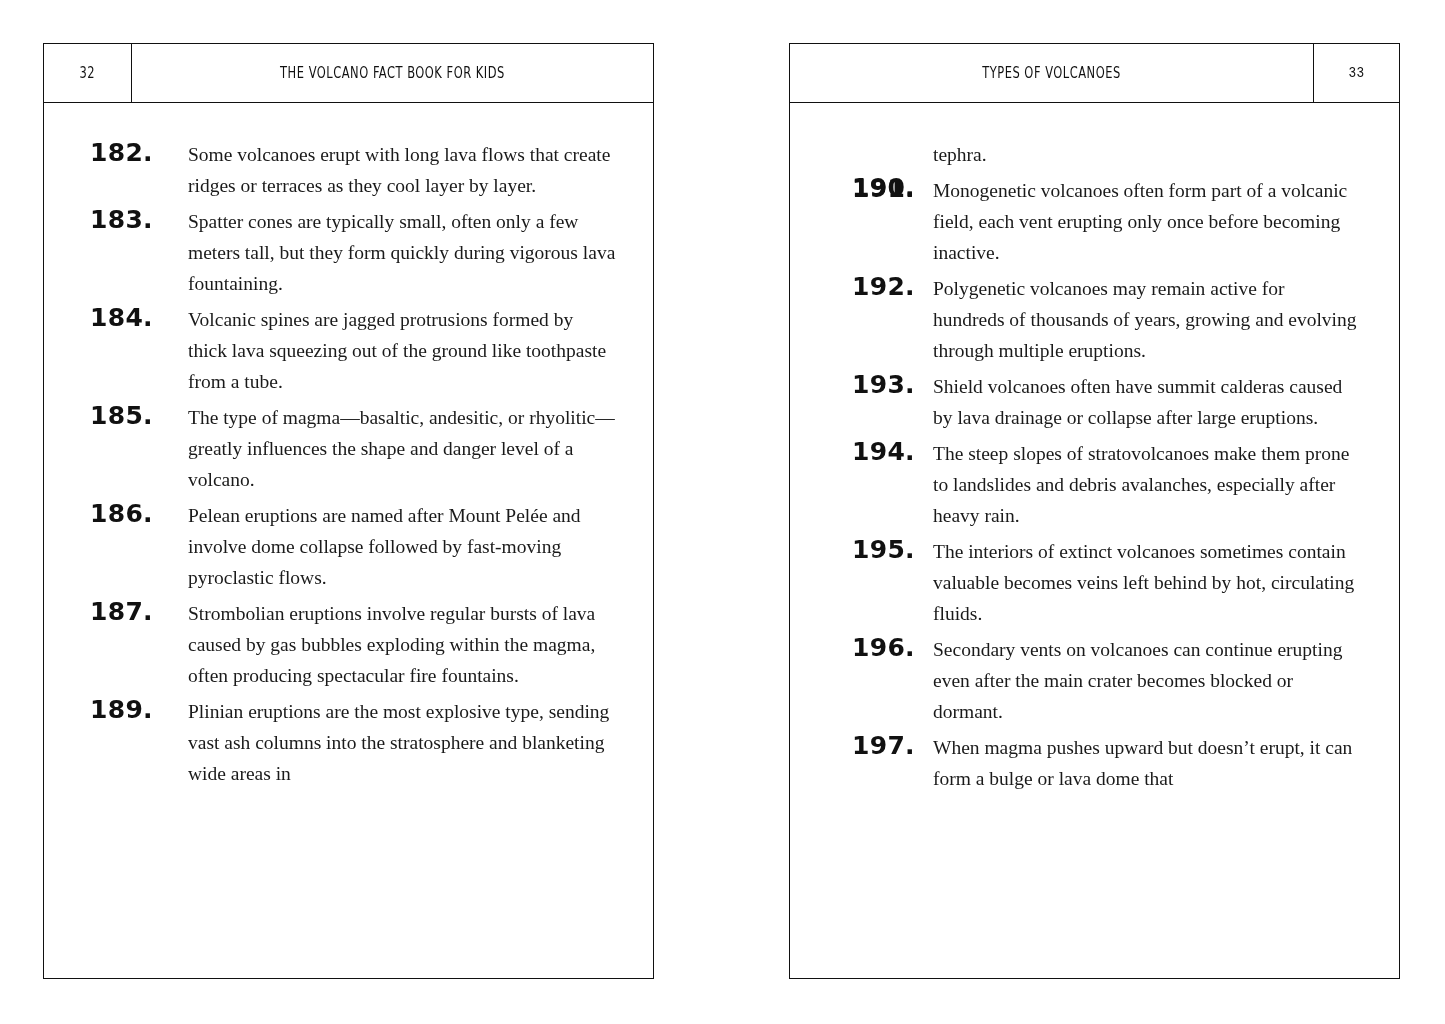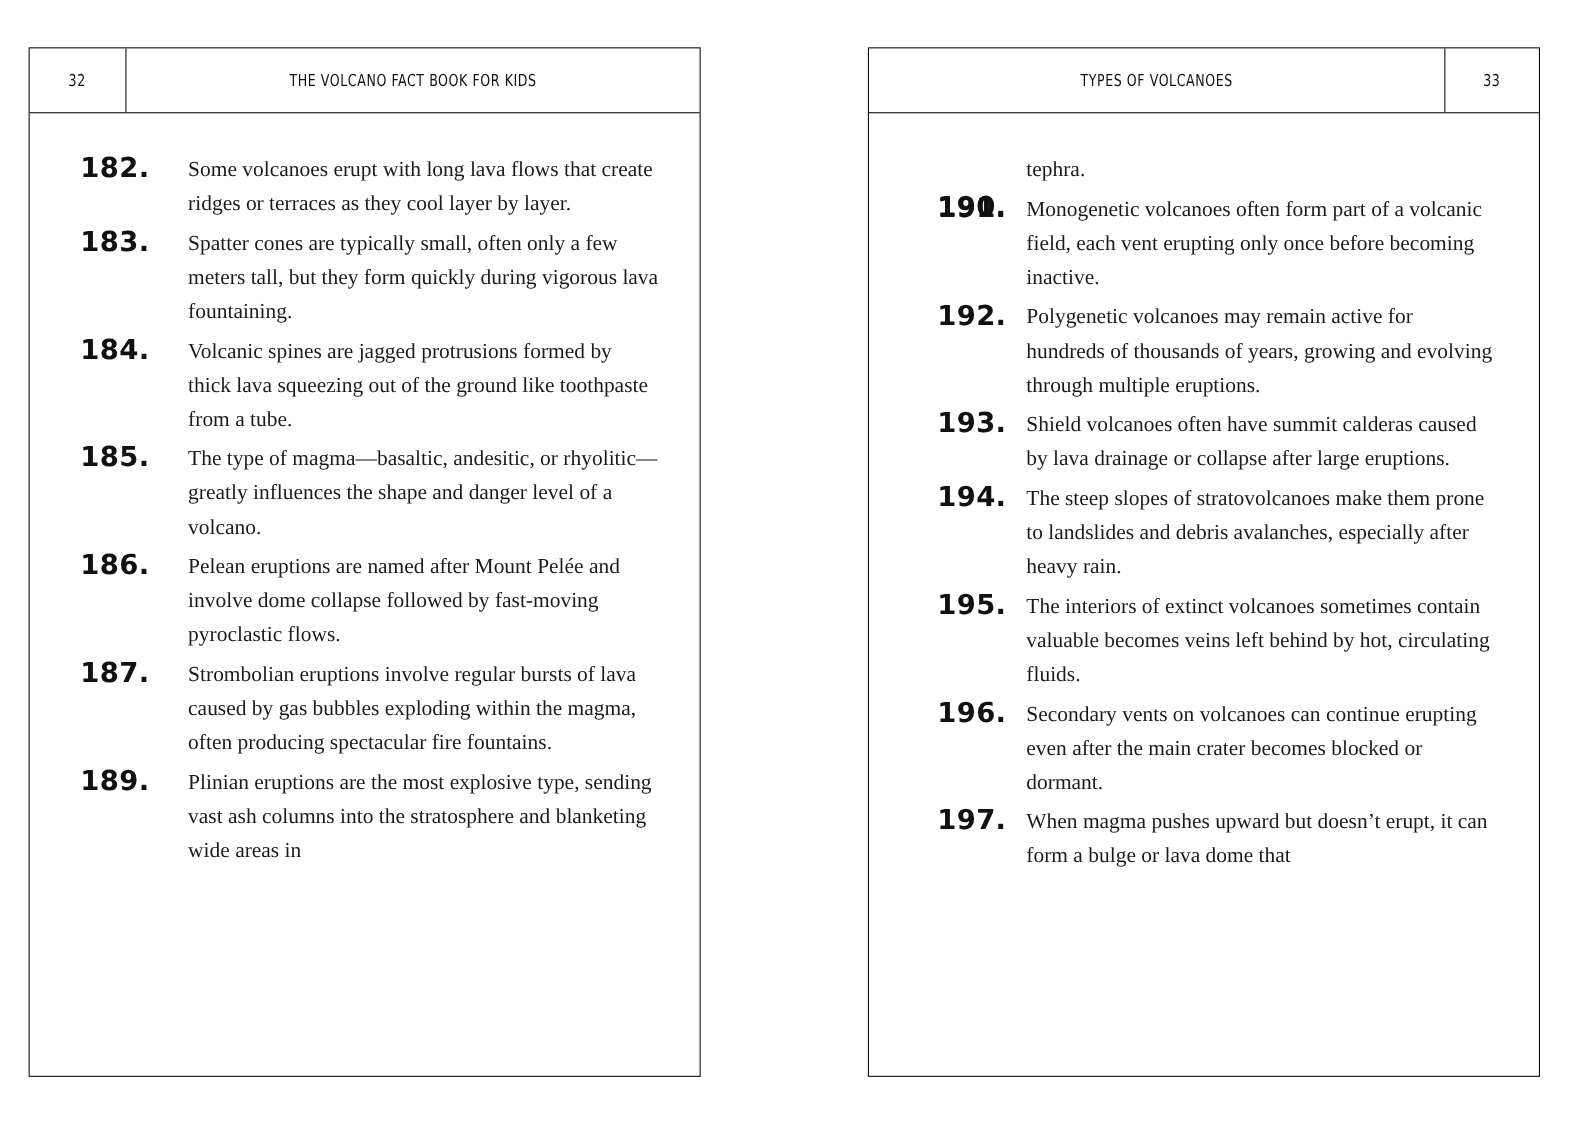--- a/index.html
+++ b/index.html
@@ -1,33 +1,33 @@
 <!DOCTYPE html>
 <html><head>
 <meta charset="utf-8">
 <style>
   html, body { margin: 0; padding: 0; background: #ffffff; }
   body { width: 1445px; height: 1024px; position: relative; overflow: hidden; color: #111; }
   .page {
     position: absolute; top: 43px; height: 936px; width: 611px;
     border: 1.5px solid #111; box-sizing: border-box; background: #fff;
   }
-  .page.left { left: 26px; text-decoration: underline; }
+  .page.left { left: 43px; text-decoration: underline; }
   .page.right { left: 789px; }
   .header {
     position: absolute; left: 0; right: 0; top: 0; height: 58px;
     border-bottom: 1.5px solid #111; display: flex;
     font-family: "DejaVu Sans Condensed", "Liberation Sans Narrow", "Liberation Sans", sans-serif;
     font-size: 15px; letter-spacing: 0.6px; text-transform: uppercase;
   }
   .header .num, .header .title {
     display: flex; align-items: center; justify-content: center; height: 100%;
   }
   .left .header .num { width: 87px; border-right: 1.5px solid #111; }
-  .right .header .num { width: 85px; border-left: 1.5px solid #111; }
+  .right .header .num { width: 85px; border-left: 1.5px solid #111; font-family: Liberation Mono, monospace; }
   .header .title { flex: 1; transform: scaleX(0.85); }
   .header .num span { transform: scaleX(0.85); display: inline-block; }
   .content {
     position: absolute; left: 0; right: 0; top: 95px;
     font-family: "Liberation Serif", "DejaVu Serif", serif;
     font-size: 19.5px; line-height: 31px; color: #1a1a1a;
   }
   .fact { position: relative; margin-bottom: 5px; }
   .left .fact { padding-left: 144px; padding-right: 36px; }
   .right .fact { padding-left: 143px; padding-right: 40px; }

